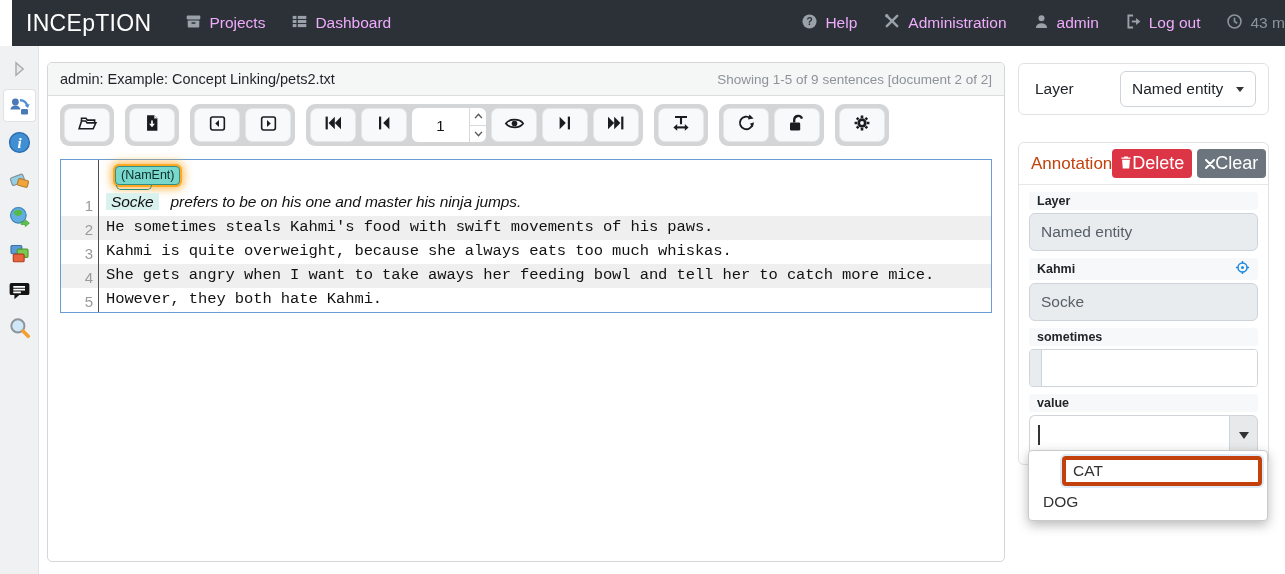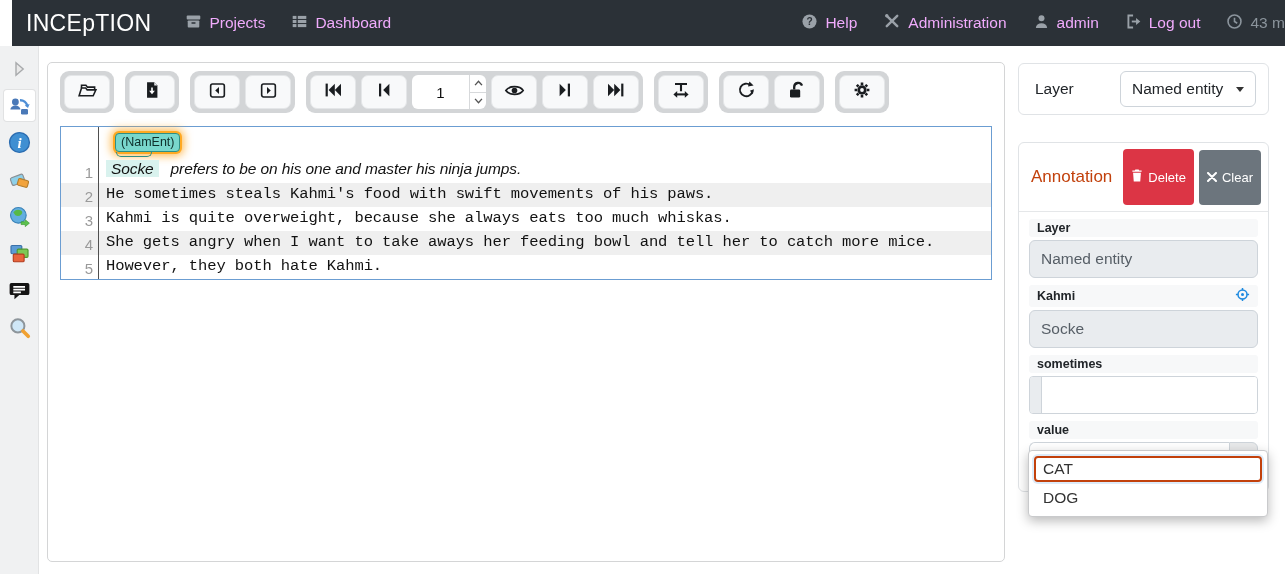--- a/index.html
+++ b/index.html
@@ -71,22 +71,22 @@
   .layer-select { width:136px; height:36px; border:1px solid #ced4da; border-radius:6px; background:#fff;
                   display:flex; align-items:center; justify-content:space-between; padding:0 11px;
                   font-size:15.5px; color:#212529; cursor:pointer; }
   .caret-down { width:0; height:0; border-left:4.5px solid transparent; border-right:4.5px solid transparent;
                 border-top:5.5px solid #333; }
 
   .ann-box { position:absolute; left:1018px; top:142px; width:251px; background:#fff;
              border:1px solid #e0e3e6; border-radius:6px; padding-bottom:9px; }
   .ann-header { display:flex; align-items:center; padding:6px 7px 6px 12px; border-bottom:1px solid #e5e7e9; }
   .ann-title { flex:1; font-size:17px; color:#c2410c; }
-  .btn { display:inline-flex; align-items:center; gap:5px; border:none; border-radius:4px; color:#fff;
-         font-size:13px; padding:20px 8px; cursor:pointer; font-family:"Liberation Sans",sans-serif; }
+  .btn { display:inline-flex; align-items:center; border:none; border-radius:4px; color:#fff;
+         font-size:18px; padding:4px 8px; cursor:pointer; font-family:"Liberation Sans",sans-serif; }
   .btn-delete { background:#dc3545; margin-right:5px; }
   .btn-clear { background:#6c757d; }
 
   .fgroup { margin:7px 10px 0; }
   .flabel { display:flex; align-items:center; justify-content:space-between; background:#f7f8f9;
             border-radius:3px; padding:2px 8px; font-size:12.5px; font-weight:bold; color:#212529; }
   .fctrl { margin-top:3px; }
   .field-disabled { background:#e9ecef; border:1px solid #ced4da; border-radius:6px; height:38px;
                     display:flex; align-items:center; padding:0 11px; font-size:15.5px; color:#565e66; }
   .id-group { display:flex; height:38px; border:1px solid #ced4da; border-radius:4px; overflow:hidden; background:#fff; }
@@ -98,21 +98,21 @@
   .text-cursor { width:1.5px; height:20px; background:#333; }
   .combo-btn { width:29px; background:#e8e9ea; border:1px solid #ced4da; border-radius:0 6px 6px 0;
                display:flex; align-items:center; justify-content:center; cursor:pointer; }
   .combo-btn .tri { width:0; height:0; border-left:5.5px solid transparent; border-right:5.5px solid transparent;
                     border-top:7px solid #333; }
 
   .dropdown { position:absolute; left:1028px; top:450px; width:240px; background:#fff;
               border:1px solid #c9cacc; border-radius:4px; box-shadow:0 4px 12px rgba(0,0,0,.28);
               padding:5px 5px; }
   .dd-item { font-size:15.5px; color:#333; padding:4px 9px; border-radius:4px; cursor:pointer; }
-  .dd-item.focused { border:2px solid #c2410c; box-shadow:0 0 0 2px rgba(121,174,232,.25); padding:2px 7px; margin-bottom:3px; }
+  .dd-item.focused { border:4px solid #c2410c; box-shadow:0 0 0 2px rgba(121,174,232,.25); padding:2px 7px; margin-bottom:3px;margin-left:28px; }
 </style>
 </head>
 <body>
 
 <div class="page">
 
   <header class="navbar">
     <div class="brand">INCEpTION</div>
     <div class="nav-item">
       <span><svg width="17" height="17" viewBox="0 0 20 20">
@@ -231,20 +231,24 @@
       </div>
     <div class="side-btn">
         <svg width="23" height="23" viewBox="0 0 20 20">
           <circle cx="8.6" cy="8.6" r="5.7" fill="#cfe7f7" stroke="#8d959b" stroke-width="1.7"></circle>
           <path d="M13 13 L17.6 17.6" stroke="#f0a132" stroke-width="3.2" stroke-linecap="round"></path>
         </svg>
       </div>
   </aside>
 
   <main class="main-panel">
+    <div class="doc-header">
+      <span class="doc-title">admin: Example: Concept Linking/pets2.txt</span>
+      <span class="doc-status">Showing 1-5 of 9 sentences [document 2 of 2]</span>
+    </div>
 
     <div class="toolbar">
       <div class="tgroup">
         <div class="tbtn">
             <span><svg width="21" height="21" viewBox="0 0 20 20">
                 <path d="M2 15 L4.3 7.6 h4 l1.4 1.8 h8.3 L15.4 15 Z" fill="none" stroke="#1a1d20" stroke-width="1.5"></path>
                 <path d="M4.3 7.6 V5 h4.2 l1.5 1.8 h6.8 v2.6" fill="none" stroke="#1a1d20" stroke-width="1.5"></path>
               </svg></span>
           </div>
       </div>

